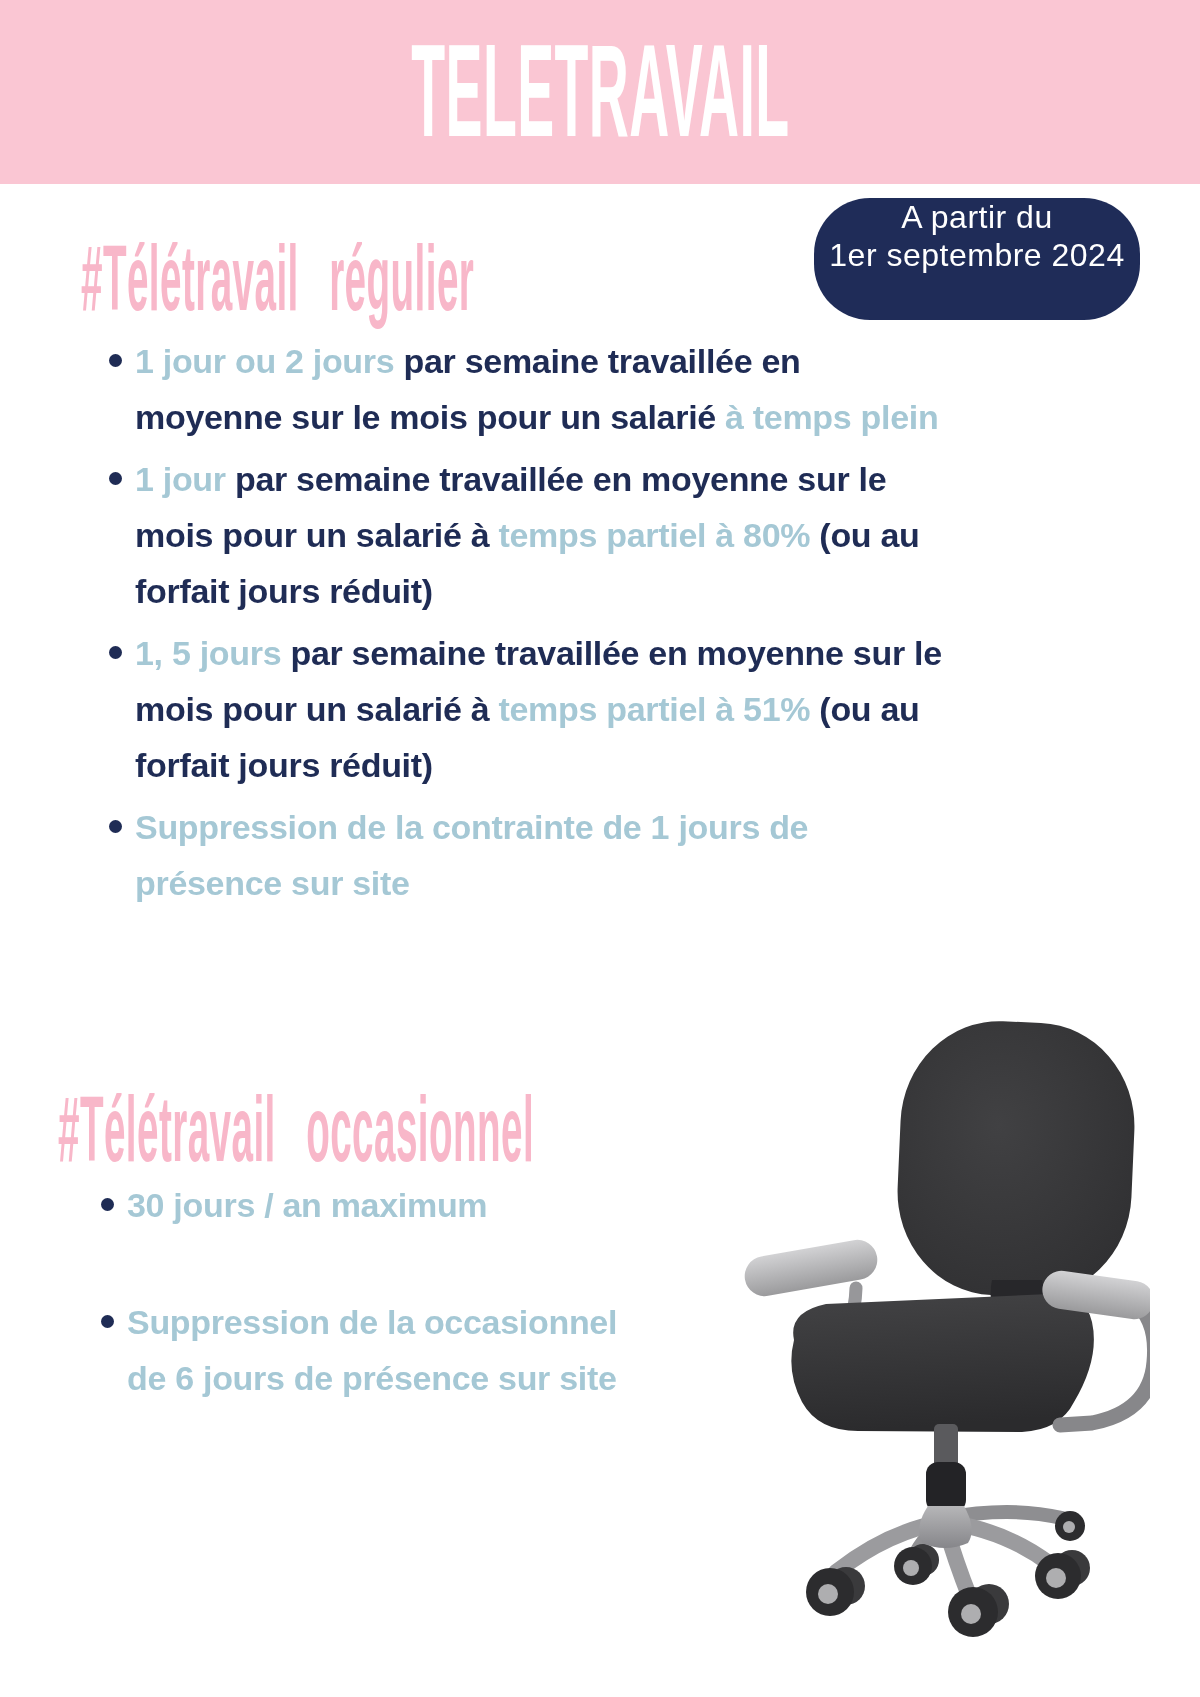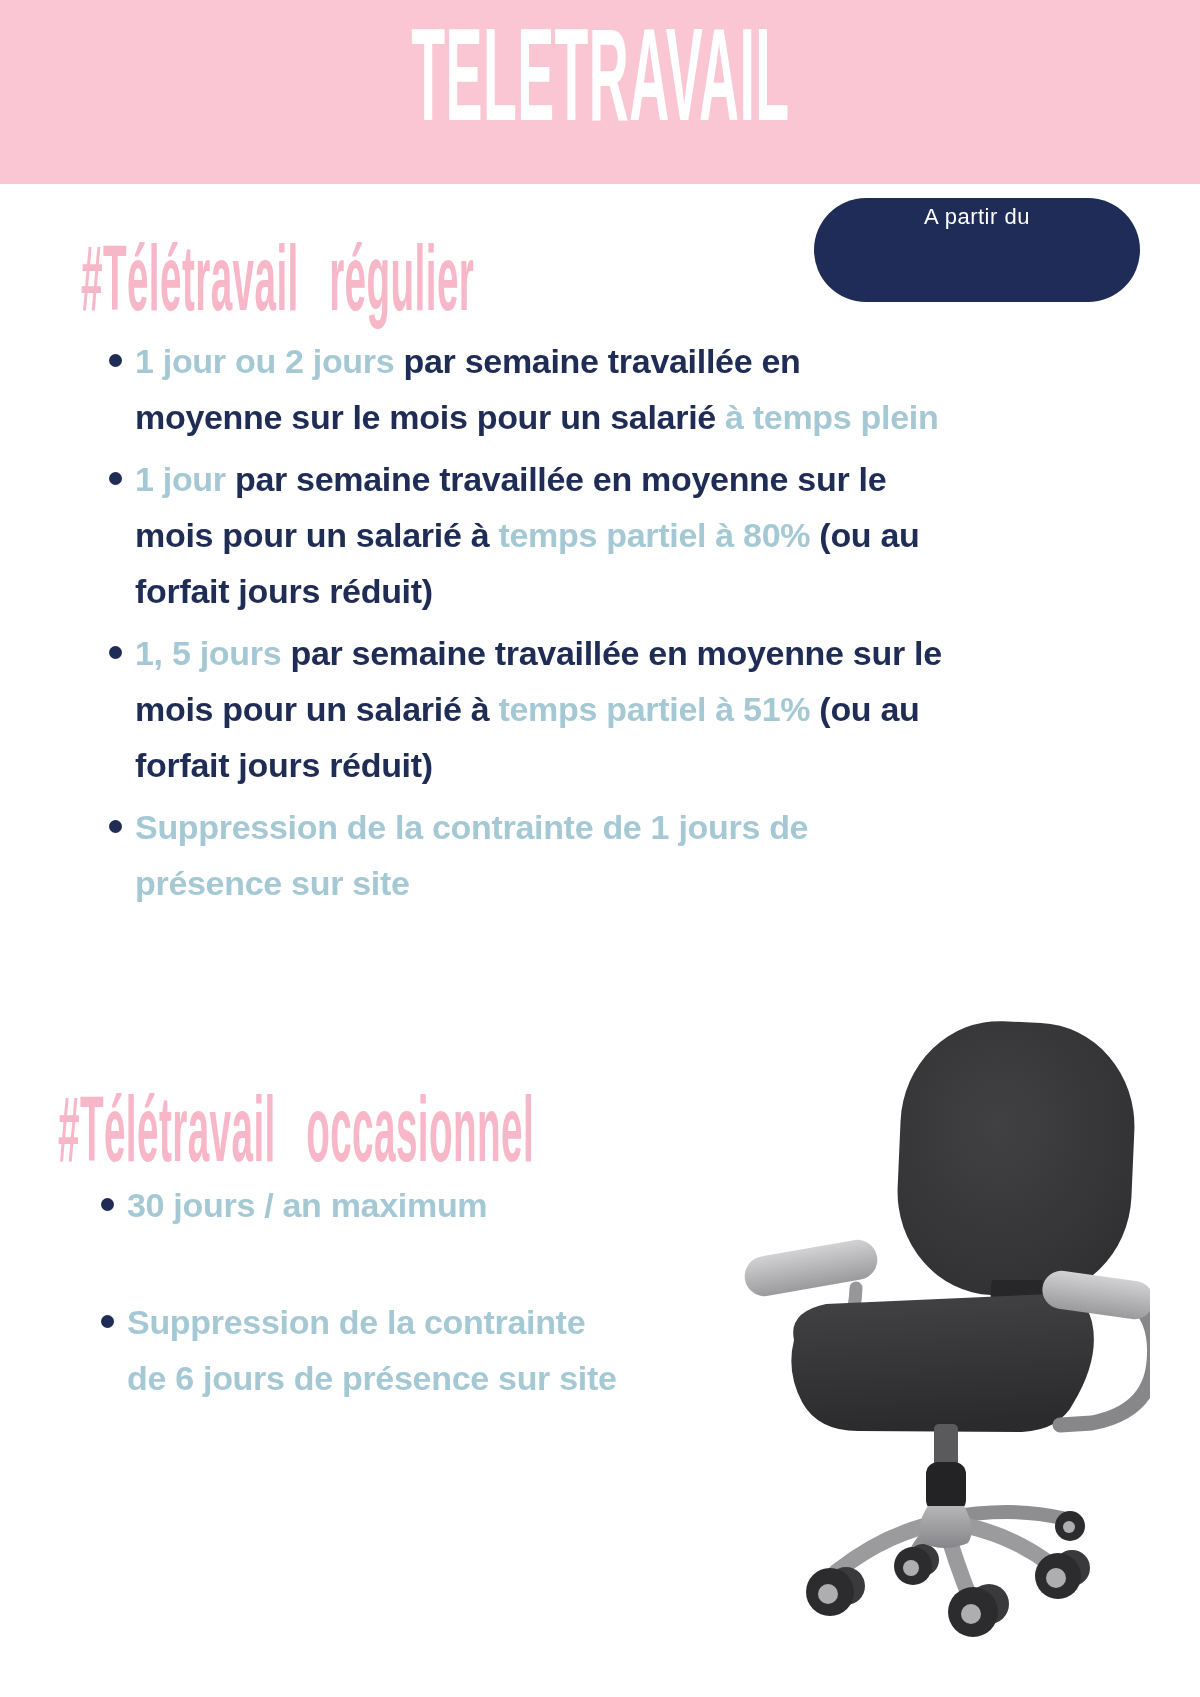--- a/index.html
+++ b/index.html
@@ -9,27 +9,27 @@
     --pink-band:#FAC6D3;
     --pink-heading:#F8B7C9;
     --navy:#1F2C55;
     --blue:#A5C8D5;
     --badge-bg:#1F2C58;
     --chair-dark:#333335;
     --chair-frame:#97979a;
   }
   
   .band{position:absolute;left:0;top:0;width:1200px;height:184px;background:var(--pink-band);}
-  .band h1{margin:0;height:148px;text-align:center;line-height:150px;}
+  .band h1{margin:16px;height:148px;text-align:center;line-height:150px;}
   .title-text{display:inline-block;transform:scaleX(0.42);transform-origin:center;
     font-size:132px;font-weight:700;color:#ffffff;letter-spacing:1px;white-space:nowrap;}
   
-  .badge{position:absolute;left:814px;top:198px;width:326px;height:104px;border-radius:56px;
+  .badge{position:absolute;left:814px;top:198px;width:326px;height:122px;border-radius:56px;
     background:var(--badge-bg);color:#fff;display:flex;flex-direction:column;justify-content:flex-start;
-    text-align:center;font-size:22px;line-height:38px;font-weight:400;letter-spacing:0.5px;}
+    text-align:center;font-size:32px;line-height:38px;font-weight:400;letter-spacing:0.5px;}
   
   .sec-heading{position:absolute;margin:0;font-weight:700;}
   .heading-text{display:inline-block;transform:scaleX(0.42);transform-origin:left;
     font-size:92px;line-height:1;color:var(--pink-heading);white-space:nowrap;
     word-spacing:46px;letter-spacing:1px;}
   #heading-0{left:63px;top:232px;margin-left:18px;}
   #heading-1{left:58px;top:1039px;margin-top:44px;}
   
   ul.bullets{position:absolute;list-style:none;margin:0;padding:0;}
   #list-0{left:109px;top:333px;width:940px;}
@@ -50,20 +50,21 @@
 <body>
 
 <div class="page">
 
   <header class="band">
     <h1><span class="title-text">TELETRAVAIL</span></h1>
   </header>
 
   <div class="badge">
     <div>A partir du</div>
+    <div>1er septembre 2024</div>
   </div>
 
   <h2 class="sec-heading" id="heading-0"><span class="heading-text">#Télétravail régulier</span></h2>
   <ul class="bullets" id="list-0">
       <li>
         <div class="line"><span class="seg-blue">1 jour ou 2 jours </span><span class="seg-navy">par semaine travaillée en</span></div>
         <div class="line"><span class="seg-navy">moyenne sur le mois pour un salarié </span><span class="seg-blue">à temps plein</span></div>
       </li>
       <li>
         <div class="line"><span class="seg-blue">1 jour </span><span class="seg-navy">par semaine travaillée en moyenne sur le</span></div>
@@ -80,21 +81,21 @@
         <div class="line"><span class="seg-blue">présence sur site</span></div>
       </li>
     </ul>
 
   <h2 class="sec-heading" id="heading-1"><span class="heading-text">#Télétravail occasionnel</span></h2>
   <ul class="bullets" id="list-1">
       <li>
         <div class="line"><span class="seg-blue">30 jours / an maximum</span></div>
       </li>
       <li>
-        <div class="line"><span class="seg-blue">Suppression de la contrainte</span></div>
+        <div class="line"><span class="seg-blue">Suppression de la occasionnel</span></div>
         <div class="line"><span class="seg-blue">de 6 jours de présence sur site</span></div>
       </li>
     </ul>
 
   <figure class="chair">
     <svg viewBox="0 0 420 640" width="420" height="640">
       <defs>
         <radialGradient id="gBack" cx="0.42" cy="0.38" r="0.8">
           <stop offset="0" stop-color="#414143"></stop>
           <stop offset="1" stop-color="#2e2e30"></stop>

